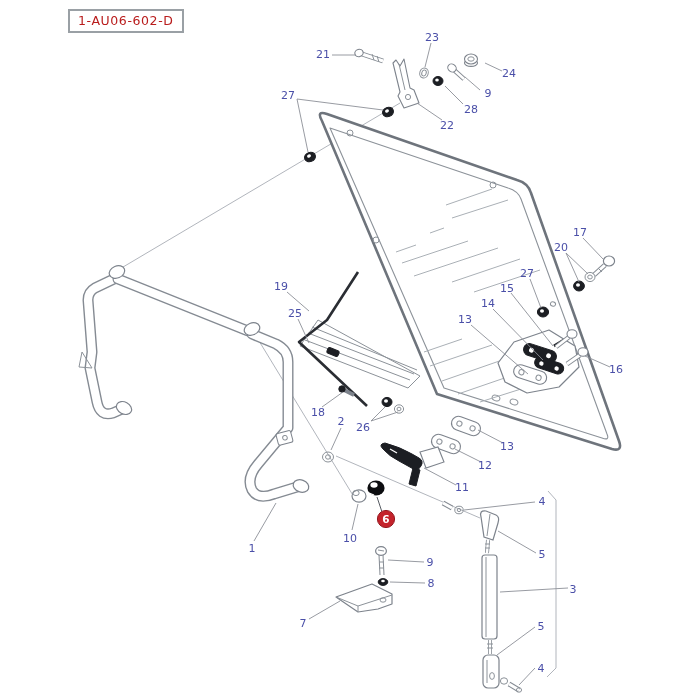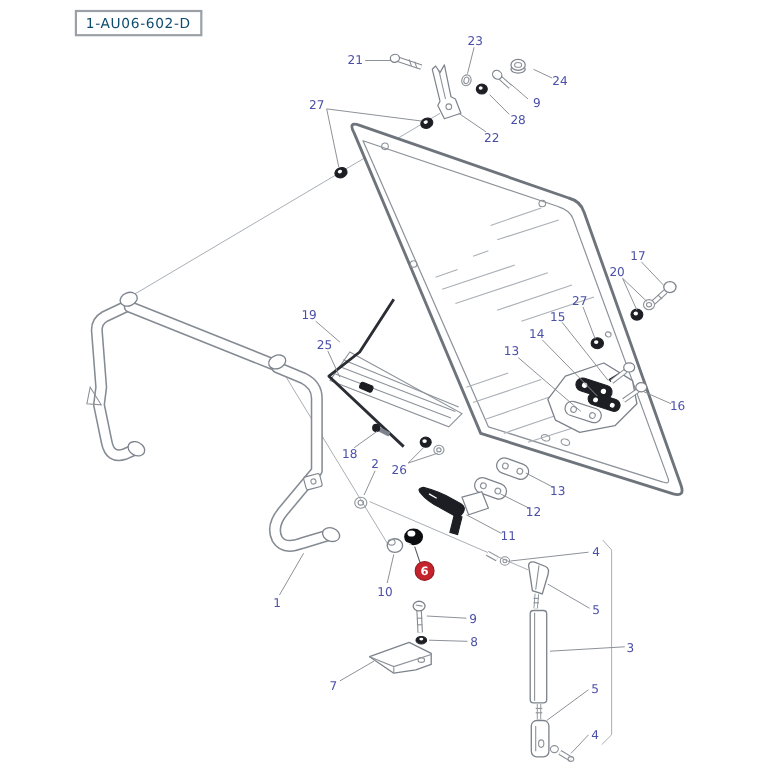--- a/index.html
+++ b/index.html
@@ -1,20 +1,20 @@
 <!DOCTYPE html>
 <html><head>
 <meta charset="utf-8">
 <style>
   html,body{margin:0;padding:0;background:#ffffff;}
   body{width:700px;height:700px;position:relative;overflow:hidden;
        font-family:"DejaVu Sans","Liberation Sans",sans-serif;}
   #code-box{
     position:absolute;left:68px;top:9px;min-width:96px;
-    border:2px solid #9aa0a5;color:#0c4a6e;background:#fff;
+    border:2px solid #9aa0a5;color:#b91c1c;background:#fff;
     font-size:12.5px;letter-spacing:.6px;padding:2px 8px 3px 8px;
   }
   svg{position:absolute;left:0;top:0;}
   .lbl{fill:#4a4fa8;font-size:11px;font-weight:400;cursor:pointer;}
   .badge-txt{fill:#ffffff;font-size:10.5px;font-weight:bold;}
   .oln{stroke:#7d838c;fill:#ffffff;}
   .thin{stroke:#8c9299;fill:none;stroke-width:1;}
   .refl{stroke:#aab0b6;stroke-width:1;fill:none;}
   .lead{stroke:#8c9097;stroke-width:.9;fill:none;}
   .constr{stroke:#a8adb4;stroke-width:.9;fill:none;}

